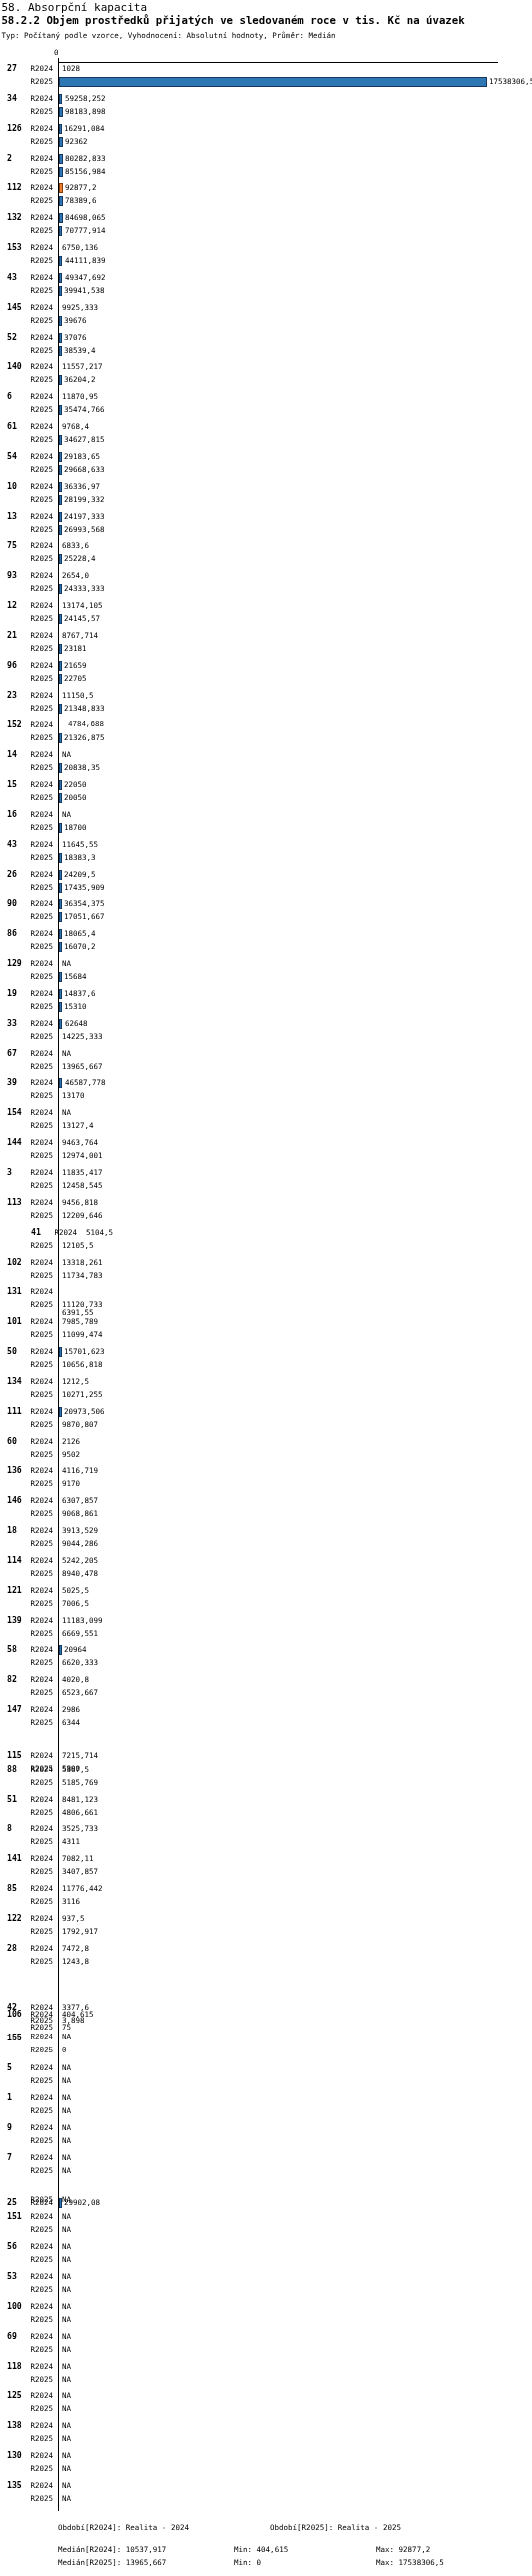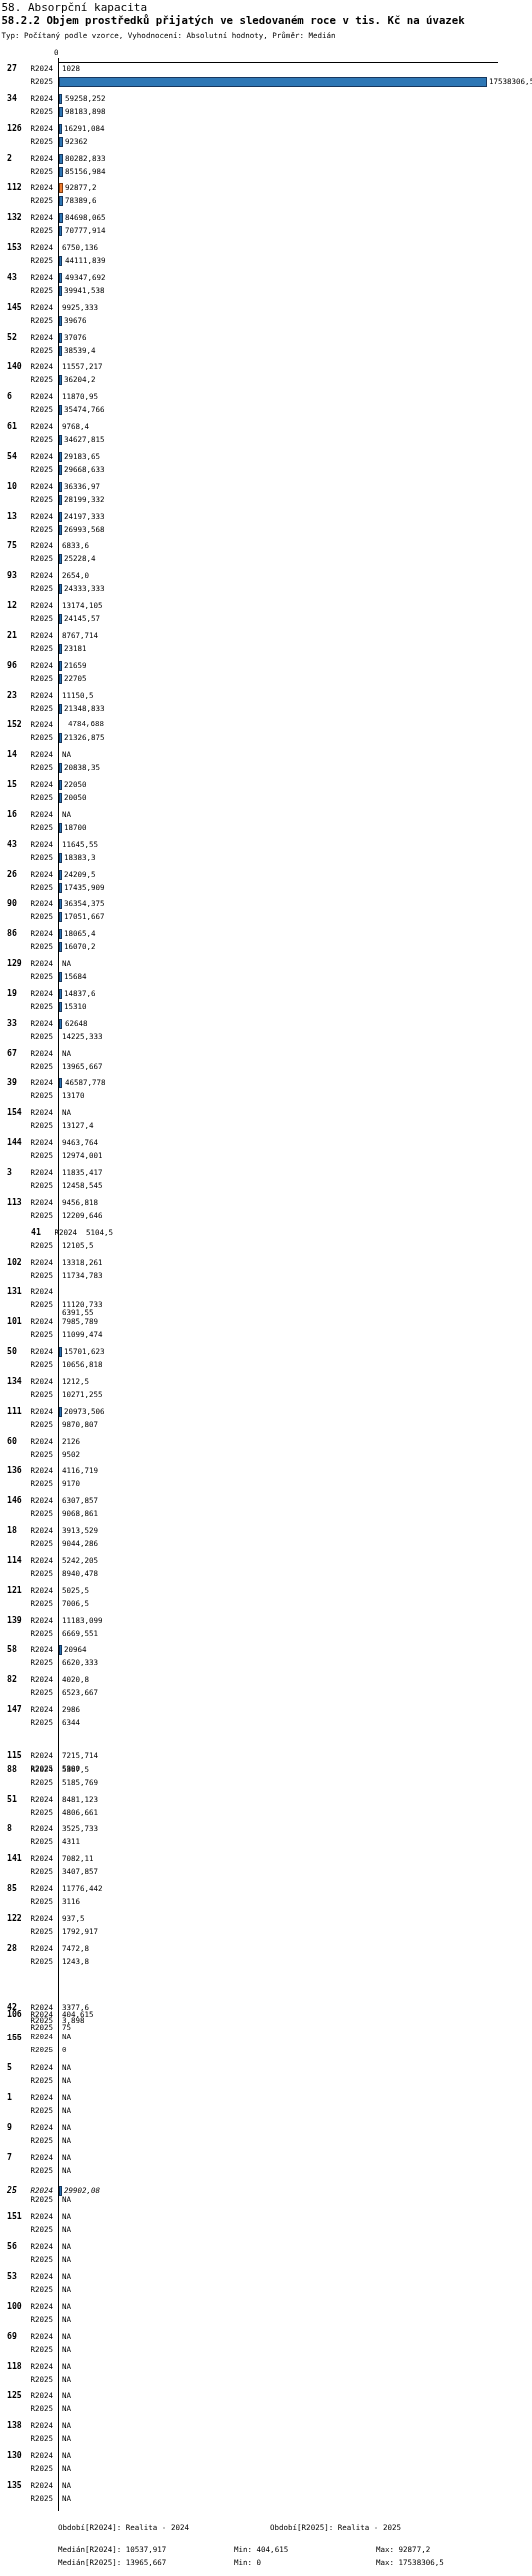--- a/index.html
+++ b/index.html
@@ -865,21 +865,21 @@
         <span class="rid">7</span>
         <span class="yr">R2024</span>
         <span class="val" style="left: 62px;">NA</span>
       </div>
       <div class="row" style="top: 12.8px;">
         <span class="yr">R2025</span>
         <span class="val" style="left: 62px;">NA</span>
       </div>
     </div>
     <div class="grp" style="top: 2118px;">
-      <div class="row" style="top: 4px; font-style: italic;">
+      <div class="row" style="top: 16px;">
         <span class="rid">25</span>
         <span class="yr">R2024</span>
         <div class="bar" style="width: 0.7px; background: rgb(46, 119, 181); border-color: rgb(23, 55, 94);"></div>
         <span class="val" style="left: 64px;">29902,08</span>
       </div>
       <div class="row" style="top: 12.8px;">
         <span class="yr">R2025</span>
         <span class="val" style="left: 62px;">NA</span>
       </div>
     </div>

